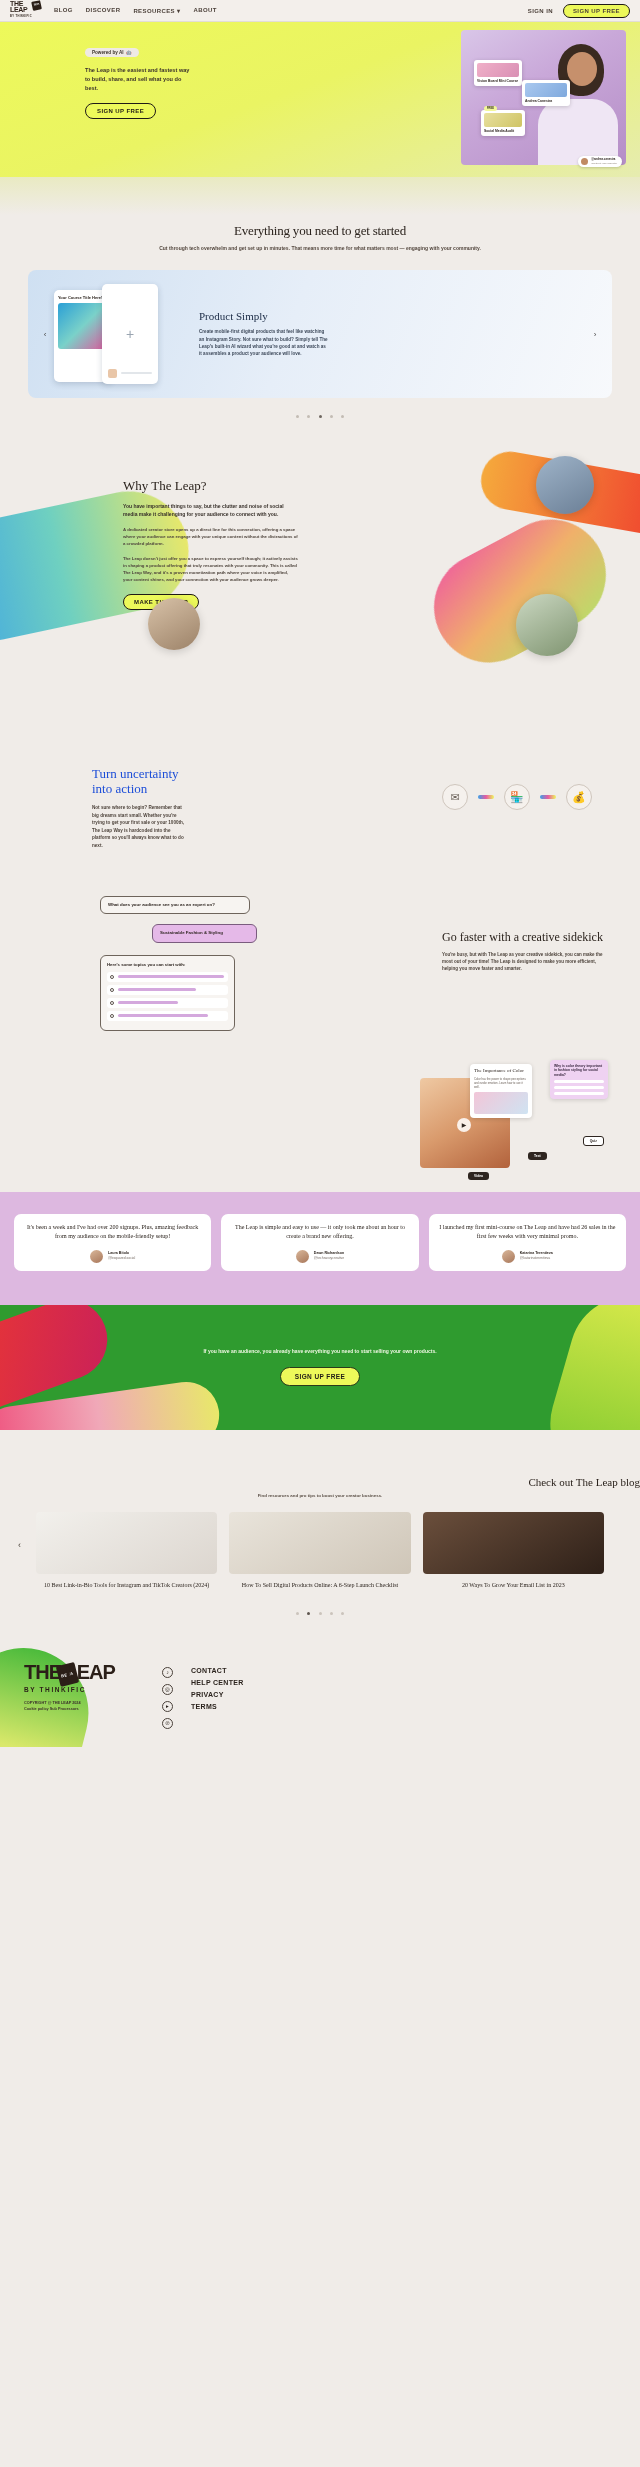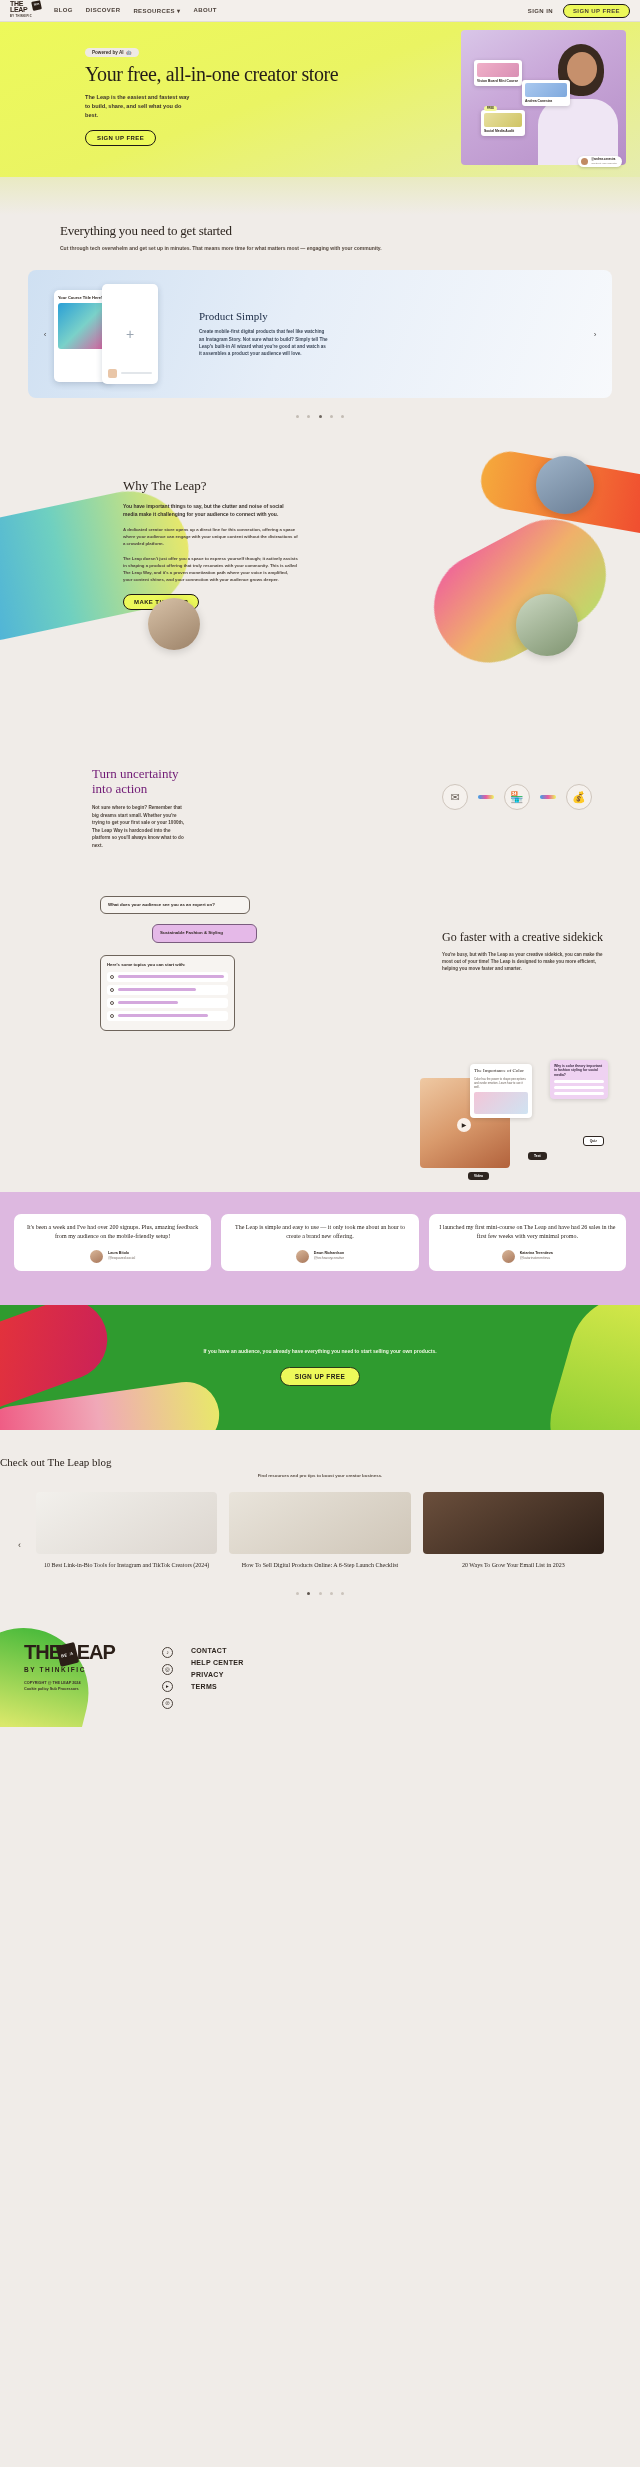--- a/index.html
+++ b/index.html
@@ -112,21 +112,21 @@
     display: flex; align-items: center; gap: 3px;
     box-shadow: 0 1px 3px rgba(0,0,0,.18);
   }
   .avatar-chip .dot { width: 7px; height: 7px; border-radius: 50%; background: #c08a63; }
   .avatar-chip .nm { font-size: 2.8px; font-weight: 800; line-height: 3.4px; color:#2e2520; }
   .avatar-chip .rl { font-size: 2.5px; color: #8a7f76; line-height: 3.2px; }
 
   
   .sect { position: relative; }
   .fade-band { height: 38px; background: linear-gradient(180deg,#e9eac2 0%,#f0ece8 100%); }
-  .center-head { text-align: left; padding: 8px 60px 0; }
+  .center-head { text-align: center; padding: 8px 60px 0; }
   .center-head h2 {
     font-family: "Liberation Serif", serif; font-weight: 400;
     font-size: 13px; color: #2b231d; letter-spacing: -0.2px;
   }
   .center-head p { font-size: 5px; line-height: 8px; font-weight: 600; color: #54483f; margin-top: 5px; }
 
   
   .pb-wrap { padding: 18px 28px 24px; position: relative; }
   .pb-card {
     background: linear-gradient(110deg,#cfe0f2 0%,#e6eef8 45%,#f7f9fc 100%);
@@ -193,21 +193,21 @@
     background: linear-gradient(150deg,#9fb4c9,#6b7f96); }
   .wp-2 { left: 148px; top: 152px; width: 52px; height: 52px;
     background: linear-gradient(150deg,#d8c2a8,#9c8268); }
   .wp-3 { right: 62px; top: 148px; width: 62px; height: 62px;
     background: linear-gradient(150deg,#cbd8c2,#7f9470); }
 
   
   .turn { padding: 30px 0 32px; position: relative; }
   .turn-copy { padding-left: 92px; max-width: 185px; }
   .turn-copy h2 { font-family:"Liberation Serif",serif; font-weight:400; font-size:13px;
-    line-height:15px; color:#701a75; }
+    line-height:15px; color:#1d4ed8; }
   .turn-copy p { font-size: 4.6px; line-height: 7.6px; font-weight: 600; color:#4e443c; margin-top:8px; }
   .icon-row { position: absolute; right: 48px; top: 48px; display: flex; align-items: center; gap: 10px; }
   .icon-circ {
     width: 26px; height: 26px; border-radius: 50%; border: 1px solid #cfc6bd;
     background: #f5f1ed; display: flex; align-items: center; justify-content: center;
     font-size: 11px; color: #6a6159;
   }
   .icon-link { width: 16px; height: 4px; border-radius: 3px;
     background: linear-gradient(90deg,#3aa0e8,#e85aa0,#edf95a); }
 
@@ -303,22 +303,22 @@
   }
   .dream p {
     font-size: 5px; line-height: 8px; font-weight: 700; color: #eef7e2;
     margin-top: 8px; position: relative; z-index: 3;
   }
   .dream .btn-pill { margin-top: 12px; padding: 5px 14px; font-size: 6.5px;
     position: relative; z-index: 3; border-color: #2a3a1a; }
 
   
   .blog { background: #f0ece8; padding: 26px 0 18px; position: relative; }
-  .blog h2 { text-align:left; font-family:"Liberation Serif",serif; font-weight:400;
-    font-size: 11px; color: #2b231d; }
+  .blog h2 { text-align:right; font-family:"Liberation Serif",serif; font-weight:400;
+    font-size: 11px; color: #2b231d; margin-top: 20px; }
   .blog .sub { text-align:center; font-size: 4.4px; font-weight: 700; color:#5a4f46; margin-top: 5px; }
   .blog-row { display: flex; gap: 12px; padding: 14px 36px 0; }
   .b-card { flex: 1; }
   .b-thumb { height: 62px; border-radius: 4px; overflow: hidden; }
   .b1 { background: linear-gradient(150deg,#f2f0ec,#dcd6cf); }
   .b2 { background: linear-gradient(150deg,#e9e4db,#cfc6b8); }
   .b3 { background: linear-gradient(150deg,#6b4f3c,#2e2018); }
   .b-card .ttl {
     font-family:"Liberation Serif",serif; font-size: 6px; line-height: 8px;
     text-align: center; color: #2b231d; margin-top: 7px;
@@ -401,21 +401,20 @@
     <a href="#" class="btn-pill">SIGN UP FREE</a>
   </div>
 </div>
 
 <div class="hero">
   <div class="hero-inner">
     <div class="badge-ai">
       <span>Powered by AI</span>
       <span>🤖</span>
     </div>
-    <h1>Your free, all-in-one creator store</h1>
     <p>The Leap is the easiest and fastest way to build, share, and sell what you do best.</p>
     <a href="#" class="btn-pill">SIGN UP FREE</a>
   </div>
 
   <div class="hero-photo">
     <div class="head"></div>
     <div class="face"></div>
     <div class="body"></div>
   </div>
 

